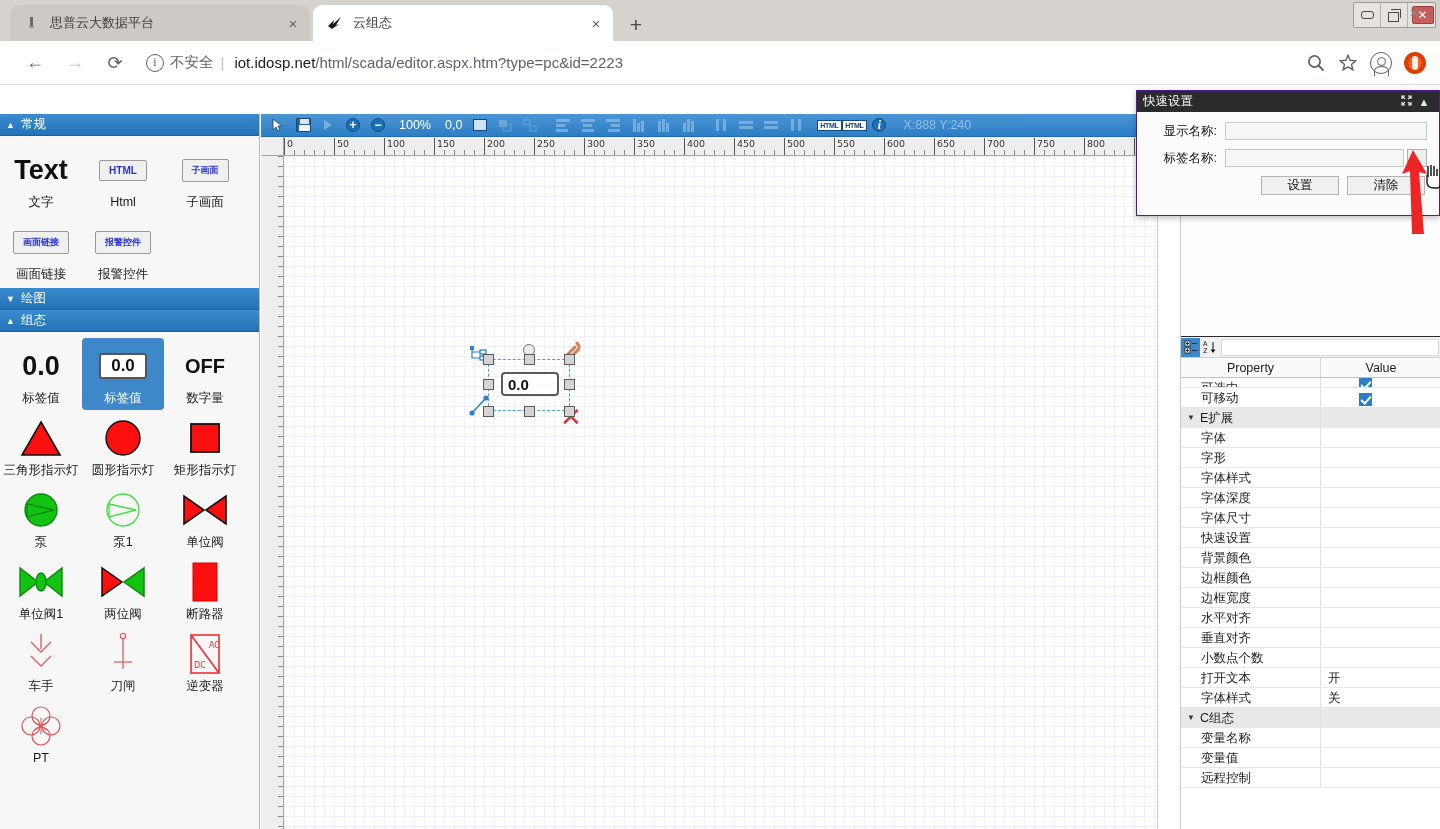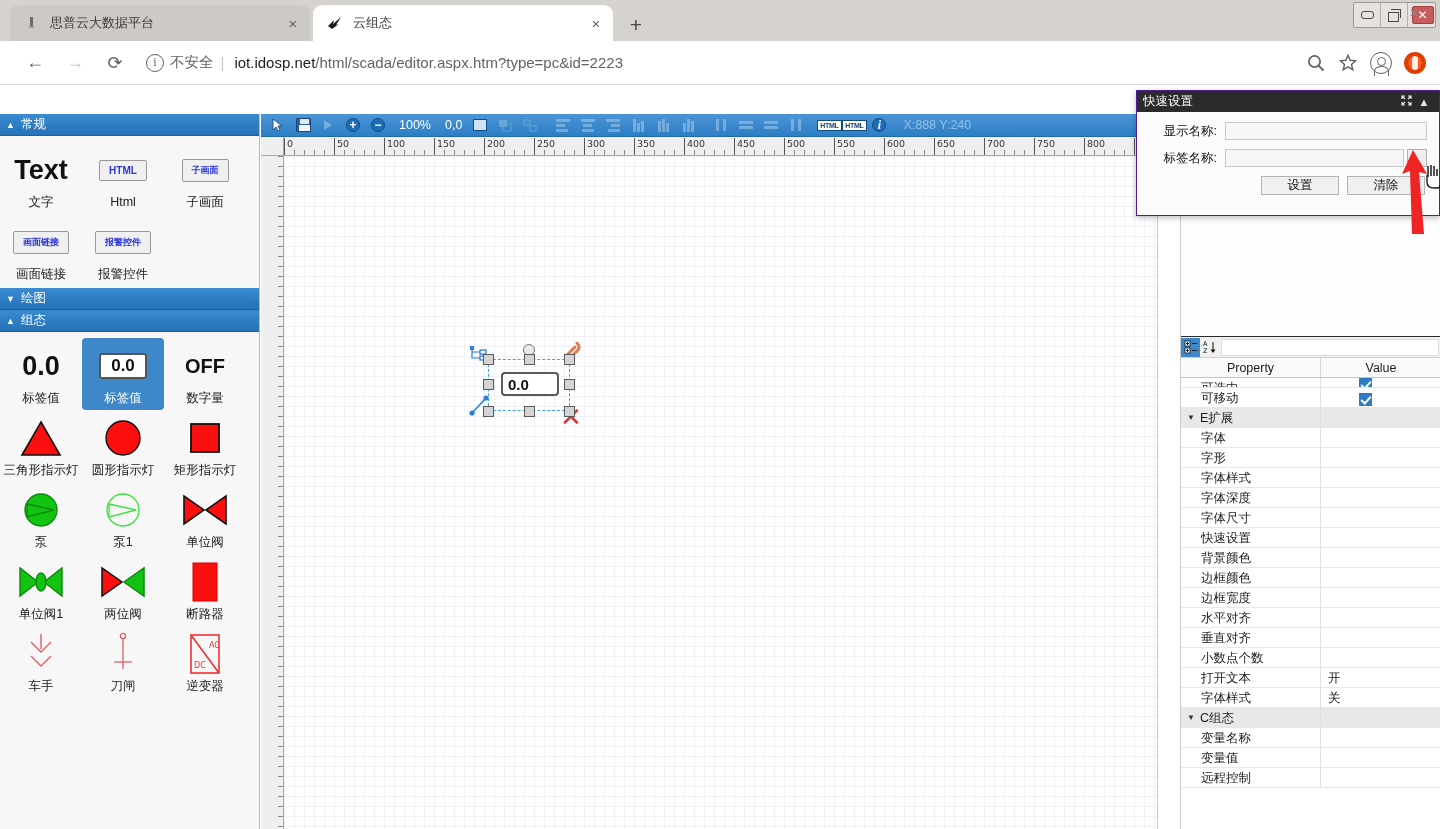--- a/index.html
+++ b/index.html
@@ -661,20 +661,34 @@
           <svg width="40" height="44" viewBox="0 0 40 44">
               <rect x="6" y="3" width="28" height="38" fill="none" stroke="#f03030" stroke-width="1.6"></rect>
               <line x1="6" y1="3" x2="34" y2="41" stroke="#f03030" stroke-width="1.6"></line>
               <text x="24" y="16" font-size="8" fill="#f03030" font-family="DejaVu Sans">AC</text>
               <text x="9" y="36" font-size="8" fill="#f03030" font-family="DejaVu Sans">DC</text>
             </svg>
         </span>
         <span class="cap">逆变器</span>
       </div>
 
+      <div class="pal-item">
+        <span class="glyph">
+          <svg width="44" height="44" viewBox="0 0 44 44">
+              <circle cx="22" cy="12" r="9" fill="none" stroke="#e05050" stroke-width="1.2"></circle>
+              <circle cx="22" cy="32" r="9" fill="none" stroke="#e05050" stroke-width="1.2"></circle>
+              <circle cx="12" cy="22" r="9" fill="none" stroke="#e05050" stroke-width="1.2"></circle>
+              <circle cx="32" cy="22" r="9" fill="none" stroke="#e05050" stroke-width="1.2"></circle>
+              <line x1="22" y1="14" x2="22" y2="30" stroke="#e05050" stroke-width="1"></line>
+              <line x1="16" y1="19" x2="28" y2="26" stroke="#e05050" stroke-width="1"></line>
+              <line x1="28" y1="19" x2="16" y2="26" stroke="#e05050" stroke-width="1"></line>
+            </svg>
+        </span>
+        <span class="cap">PT</span>
+      </div>
 
     </div>
   </div>
 
   <div class="editor-toolbar">
     <div class="tb-btn">
       <svg width="12" height="14" viewBox="0 0 12 14">
           <path d="M1 1 L1 12 L4 9 L6 13 L8 12 L6 8 L10 8 Z" fill="#ffffff" stroke="#0d3c66" stroke-width=".8"></path>
         </svg>
     </div>

